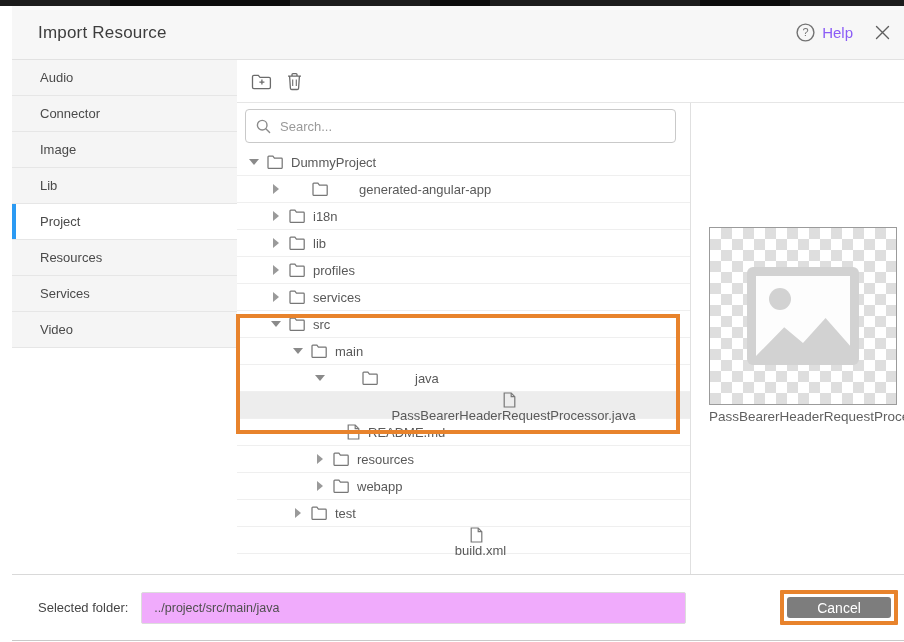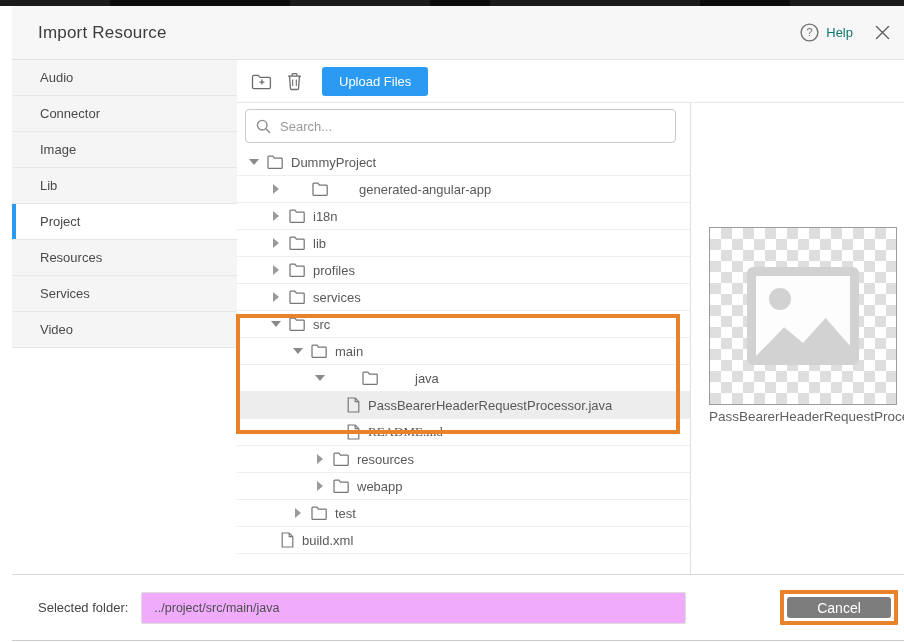--- a/index.html
+++ b/index.html
@@ -22,21 +22,21 @@
   }
 
   
   .header {
     height:54px; flex:0 0 54px; background:#f7f7f7; border-bottom:1px solid #e2e2e2;
     display:flex; align-items:center; padding:0 26px;
   }
   .title { font-size:17px; color:#3d3d3d; letter-spacing:.2px; }
   .header-right { margin-left:auto; display:flex; align-items:center; }
   .help-wrap { display:flex; align-items:center; gap:7px; cursor:pointer; }
-  .help-text { font-size:13px; color:#0f766e; }
+  .help-text { font-size:15px; color:#8b5cf6; }
   .close-btn { margin-left:22px; display:flex; align-items:center; cursor:pointer; }
 
   
   .content { flex:1; display:flex; min-height:0; }
 
   .sidebar { width:225px; flex:0 0 225px; background:#fff; }
   .side-item {
     height:36px; line-height:35px; padding-left:28px;
     background:#f5f5f5; border-bottom:1px solid #e6e6e6;
     font-size:13px; color:#4a4a4a; position:relative; cursor:pointer;
@@ -191,21 +191,20 @@
           </span>
         </button>
         <button class="icon-btn">
           <span style="display:flex;">
             <svg width="17" height="19" viewBox="0 0 17 19">
               <path d="M2 4.2 h13 M6 4.2 v-1.6 a1 1 0 0 1 1 -1 h3 a1 1 0 0 1 1 1 v1.6 M3.6 4.2 l0.8 12 a1.4 1.4 0 0 0 1.4 1.3 h5.4 a1.4 1.4 0 0 0 1.4 -1.3 l0.8 -12" fill="none" stroke="#6b6b6b" stroke-width="1.3"></path>
               <path d="M6.7 7.4 v6.6 M10.3 7.4 v6.6" stroke="#6b6b6b" stroke-width="1.1"></path>
             </svg>
           </span>
         </button>
-        <button class="upload-btn">Upload Files</button>
       </div>
 
       <div class="body-row">
 
         <div class="tree-panel">
           <div class="search-wrap">
             <div class="search-box">
               <span style="display:flex;">
                 <svg width="15" height="15" viewBox="0 0 15 15">
                   <circle cx="6.2" cy="6.2" r="4.8" fill="none" stroke="#8b8b8b" stroke-width="1.4"></circle>
@@ -308,31 +307,31 @@
                 <span class="tw-arrow">
                   <span class="tri-down"></span>
                 </span>
                 <span class="tw-icon">
                   <svg width="16" height="14" viewBox="0 0 16 14">
                     <path d="M1 12.6 V2 a0.8 0.8 0 0 1 0.8 -0.8 h4.1 l1.5 1.9 h7 a0.8 0.8 0 0 1 0.8 0.8 v8.7 a0.8 0.8 0 0 1 -0.8 0.8 h-12.6 a0.8 0.8 0 0 1 -0.8 -0.8 z" fill="none" stroke="#777" stroke-width="1.25"></path>
                   </svg>
                 </span>
                 <span class="tree-label">java</span>
               </div>
-              <div class="tree-row selected" style="padding-left: 100px;">
+              <div class="tree-row selected" style="padding-left: 100px; flex-direction: column;">
                 <span class="tw-spacer"></span>
                 <span class="tw-icon">
                   <svg width="13" height="16" viewBox="0 0 13 16">
                     <path d="M1.2 1 h7 l3.6 3.7 v10.3 h-10.6 z" fill="none" stroke="#777" stroke-width="1.2"></path>
                     <path d="M8.2 1 v3.7 h3.6" fill="none" stroke="#777" stroke-width="1.2"></path>
                   </svg>
                 </span>
                 <span class="tree-label">PassBearerHeaderRequestProcessor.java</span>
               </div>
-              <div class="tree-row" style="padding-left: 100px; font-family: Liberation Serif, serif;">
+              <div class="tree-row" style="padding-left: 100px;">
                 <span class="tw-spacer"></span>
                 <span class="tw-icon">
                   <svg width="13" height="16" viewBox="0 0 13 16">
                     <path d="M1.2 1 h7 l3.6 3.7 v10.3 h-10.6 z" fill="none" stroke="#777" stroke-width="1.2"></path>
                     <path d="M8.2 1 v3.7 h3.6" fill="none" stroke="#777" stroke-width="1.2"></path>
                   </svg>
                 </span>
                 <span class="tree-label">README.md</span>
               </div>
               <div class="tree-row" style="padding-left: 78px;">
@@ -361,21 +360,21 @@
                 <span class="tw-arrow">
                   <span class="tri-right"></span>
                 </span>
                 <span class="tw-icon">
                   <svg width="16" height="14" viewBox="0 0 16 14">
                     <path d="M1 12.6 V2 a0.8 0.8 0 0 1 0.8 -0.8 h4.1 l1.5 1.9 h7 a0.8 0.8 0 0 1 0.8 0.8 v8.7 a0.8 0.8 0 0 1 -0.8 0.8 h-12.6 a0.8 0.8 0 0 1 -0.8 -0.8 z" fill="none" stroke="#777" stroke-width="1.25"></path>
                   </svg>
                 </span>
                 <span class="tree-label">test</span>
               </div>
-              <div class="tree-row" style="padding-left: 34px;">
+              <div class="tree-row" style="padding-left: 34px; flex-direction: column;">
                 <span class="tw-spacer"></span>
                 <span class="tw-icon">
                   <svg width="13" height="16" viewBox="0 0 13 16">
                     <path d="M1.2 1 h7 l3.6 3.7 v10.3 h-10.6 z" fill="none" stroke="#777" stroke-width="1.2"></path>
                     <path d="M8.2 1 v3.7 h3.6" fill="none" stroke="#777" stroke-width="1.2"></path>
                   </svg>
                 </span>
                 <span class="tree-label">build.xml</span>
               </div>
             </div>

